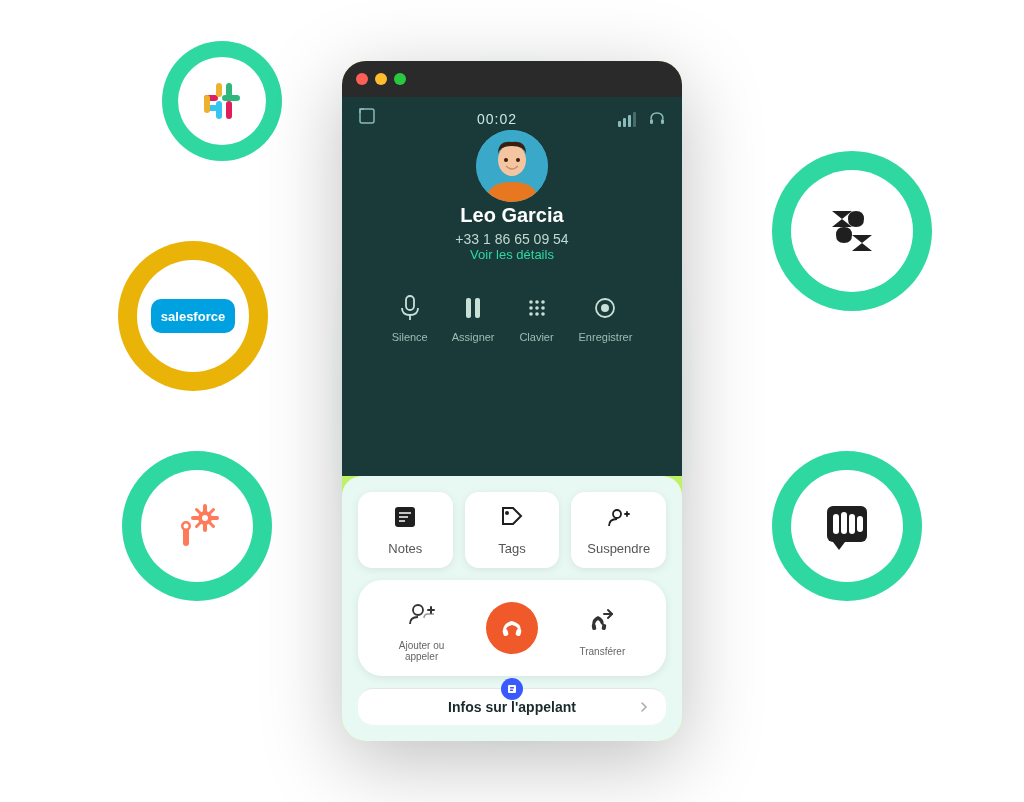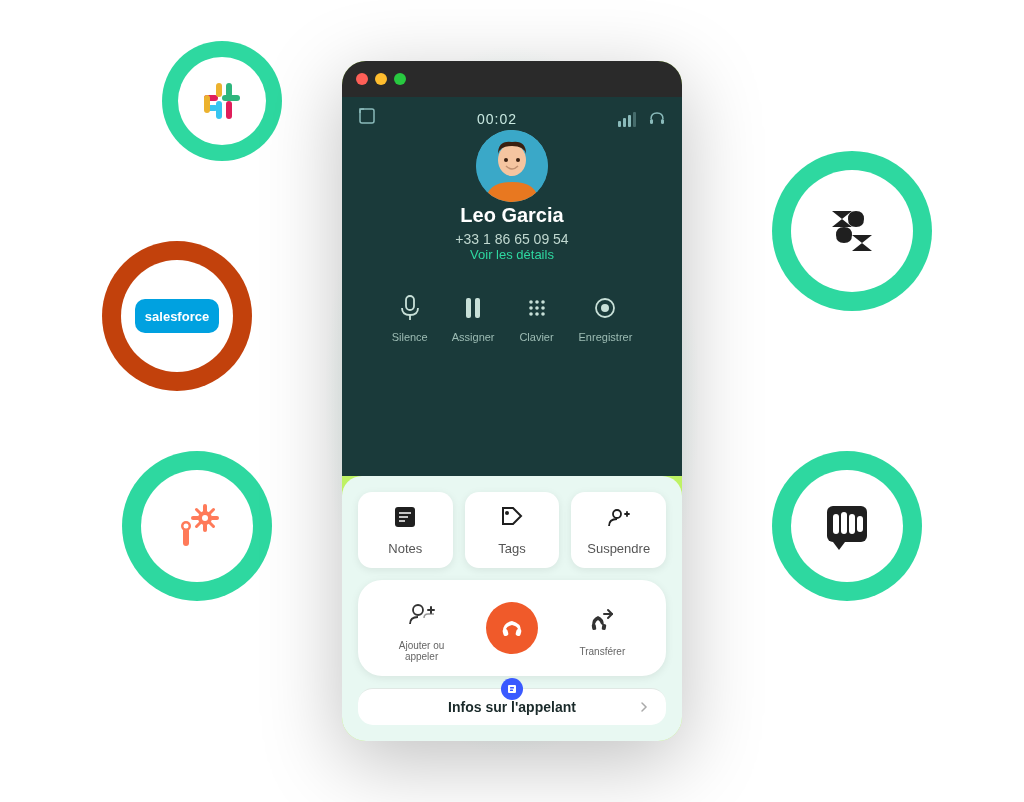--- a/index.html
+++ b/index.html
@@ -49,22 +49,22 @@
     .bubble-slack .bubble-inner {
       width: 90px;
       height: 90px;
     }
 
     
     .bubble-salesforce {
       width: 150px;
       height: 150px;
       top: 220px;
-      left: 40px;
-      background: #c2410c;
+      left: 56px;
+      background: #eab308;
     }
     .bubble-salesforce .bubble-inner {
       width: 115px;
       height: 115px;
     }
 
     
     .bubble-hubspot {
       width: 150px;
       height: 150px;

